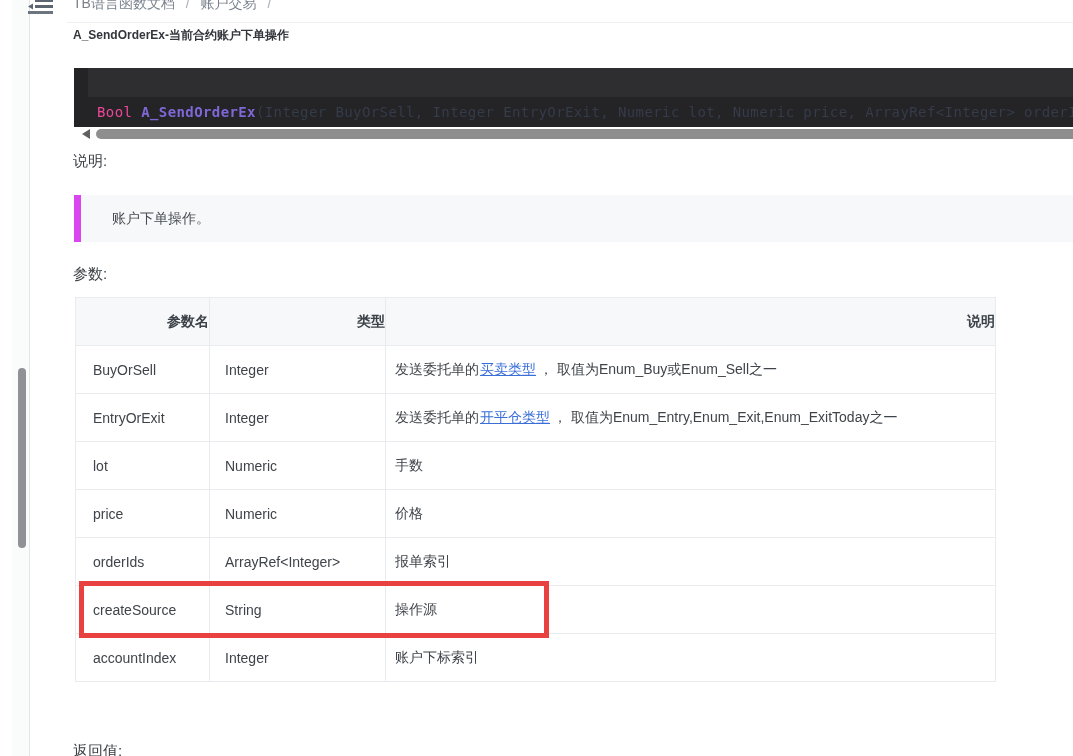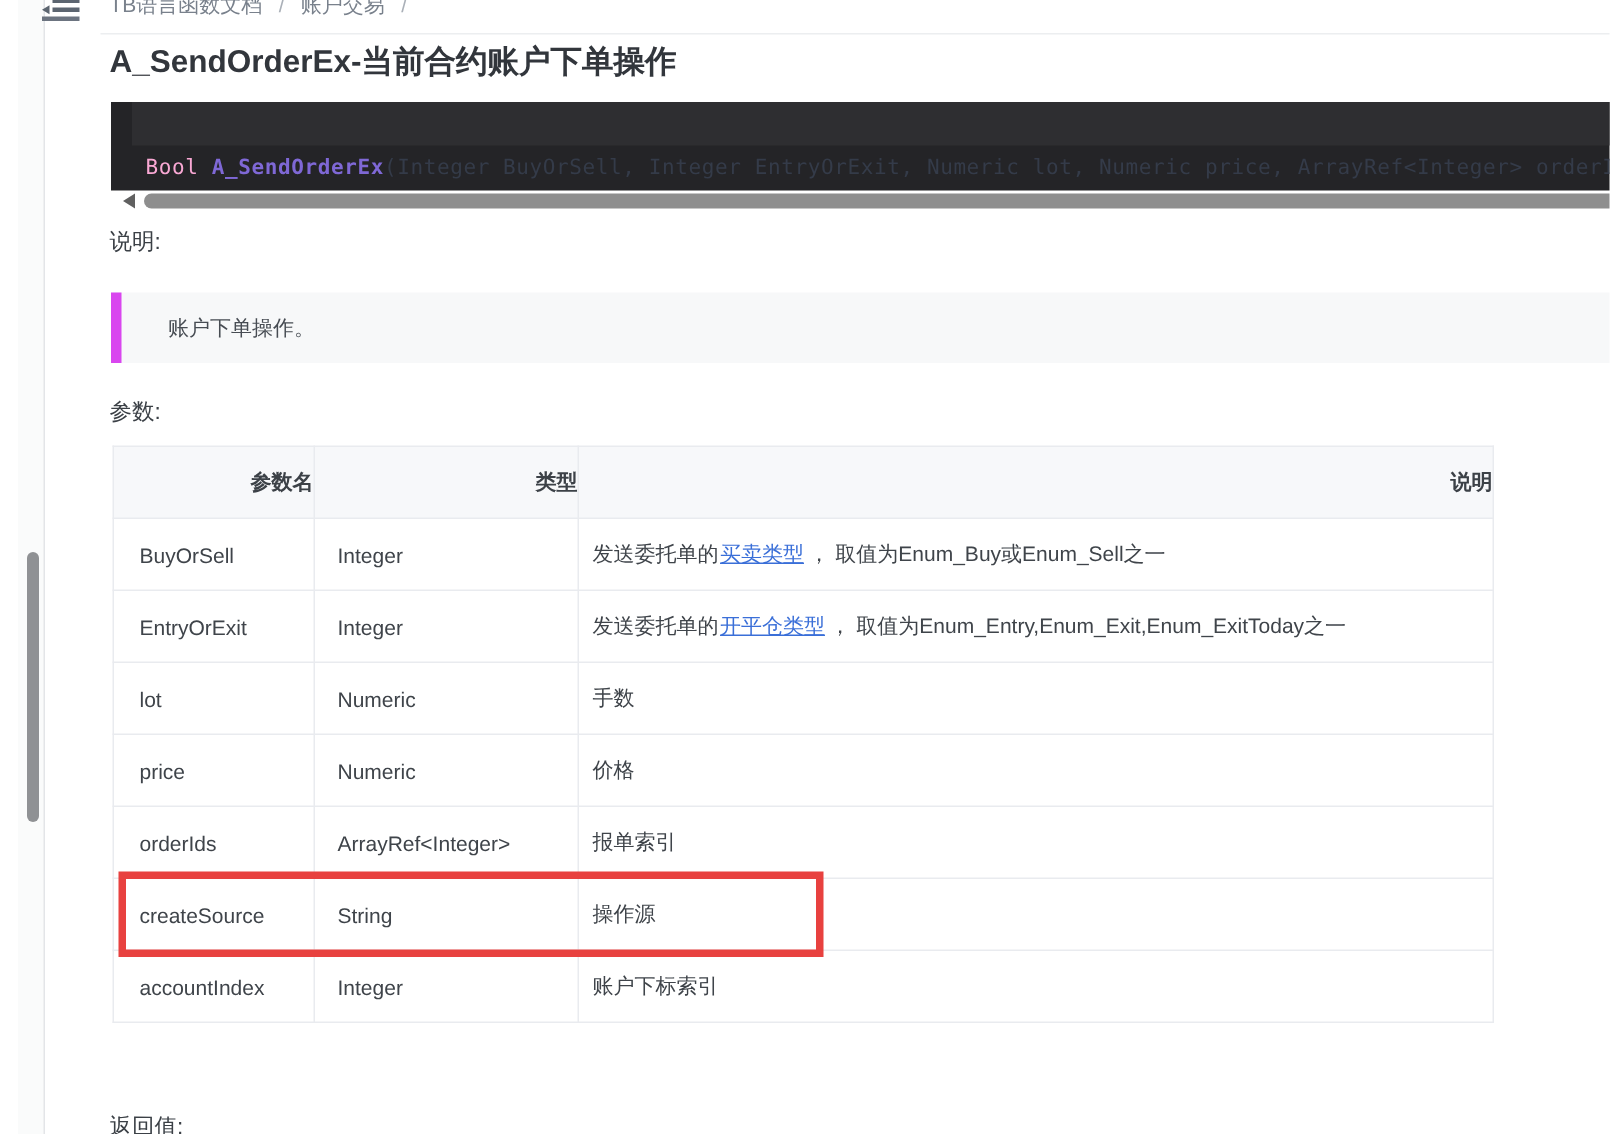--- a/index.html
+++ b/index.html
@@ -13,30 +13,30 @@
   .v-thumb { position:absolute; left:6px; top:368px; width:8px; height:180px;
              background:#8f9194; border-radius:4px; }
 
   
   .toc-icon { position:absolute; left:16px; top:0px; width:26px; height:15px; cursor:pointer; }
   .breadcrumb { position:absolute; left:61px; top:-7px; font-size:14px; color:#79818c;
                 line-height:20px; white-space:nowrap; }
   .crumb { color:#79818c; text-decoration:none; cursor:pointer; }
   .crumb-sep { color:#aab0b8; margin:0 7px; }
   .head-divider { position:absolute; left:55px; right:0; top:22px; height:1px; background:#eceef0; }
-  .page-title { position:absolute; left:61px; top:27px; font-size:21px; font-weight:bold; color:#32363c; }
+  .page-title { position:absolute; left:61px; top:27px; font-size:12px; font-weight:bold; color:#32363c; }
 
   
   .code-block { position:absolute; left:62px; right:0; top:68px; height:59px;
                 background:#242427; overflow:hidden; }
   .code-hl { position:absolute; left:14px; right:0; top:0; height:29px; background:#2e2e31; }
   .code-line { position:absolute; left:23px; top:36px; white-space:nowrap;
                font-family:"DejaVu Sans Mono","Liberation Mono",monospace;
                font-size:14px; letter-spacing:0.4px; }
-  .tok-kw  { color:#f9a8d4; }
+  .tok-kw  { color:#ec4899; }
   .tok-fn  { color:#7f68d6; font-weight:bold; }
   .tok-rest{ color:#343b49; }
 
   
   .h-arrow { position:absolute; left:70px; top:129px; width:0; height:0;
              border-top:5px solid transparent; border-bottom:5px solid transparent;
              border-right:8px solid #606060; cursor:pointer; }
   .h-thumb { position:absolute; left:84px; right:0; top:129px; height:10px;
              background:#8e8e8e; border-radius:5px 0 0 5px; cursor:pointer; }
 

